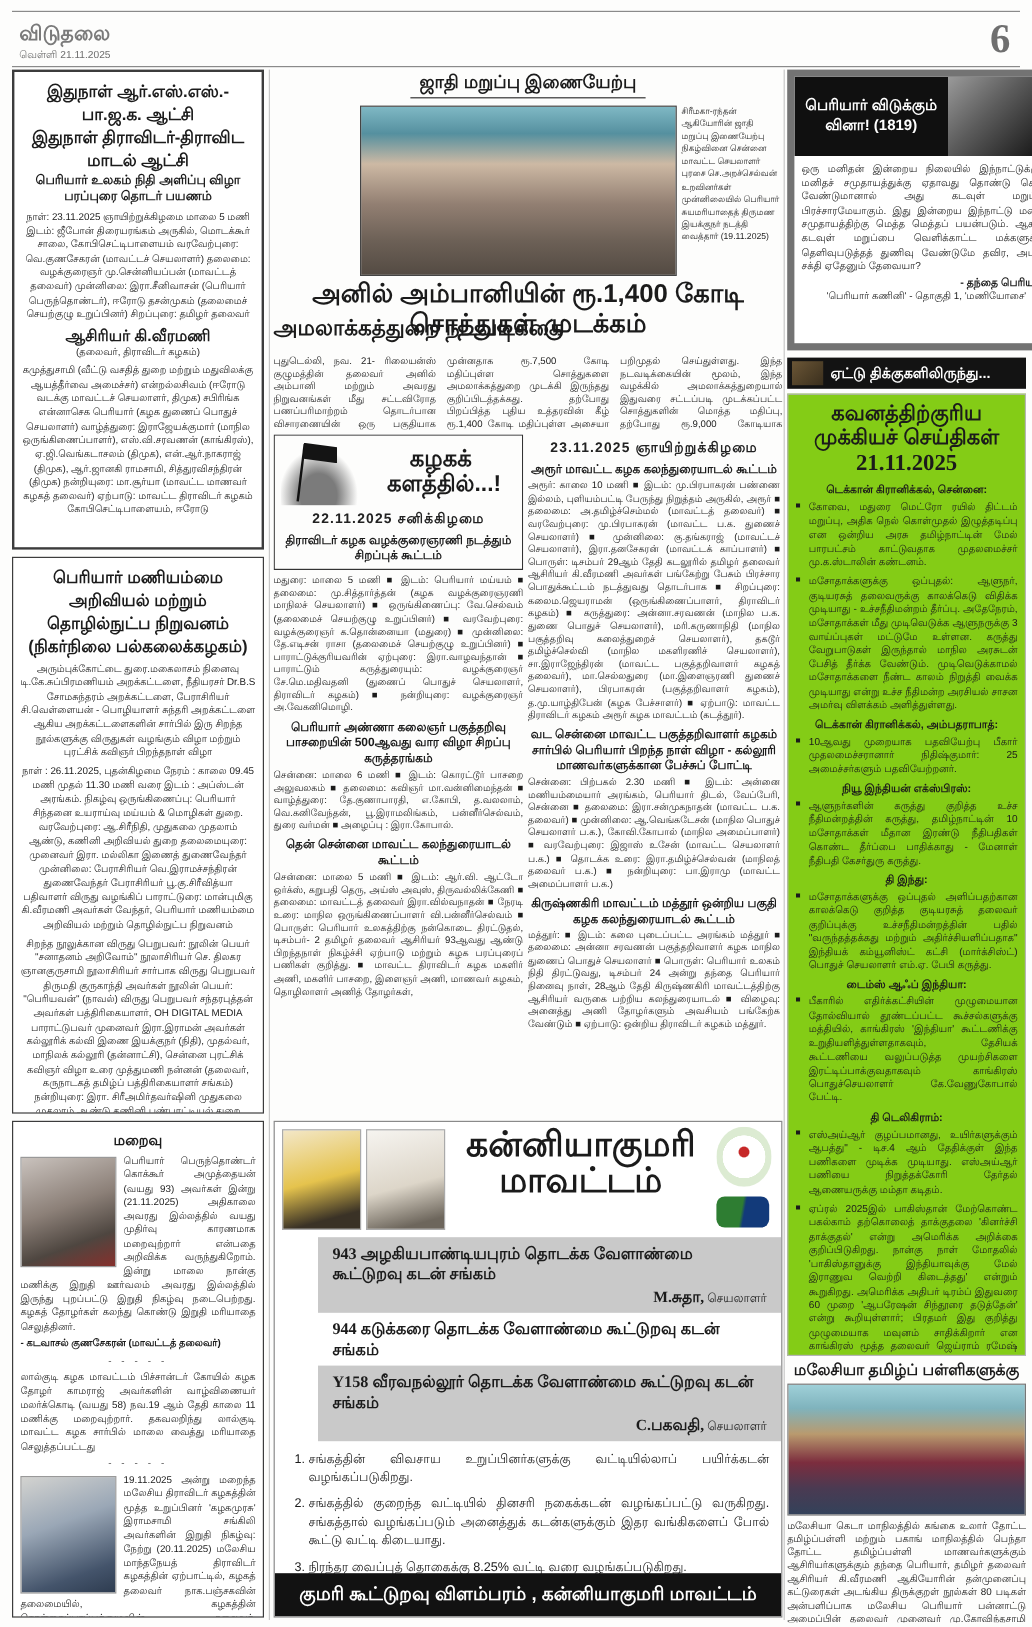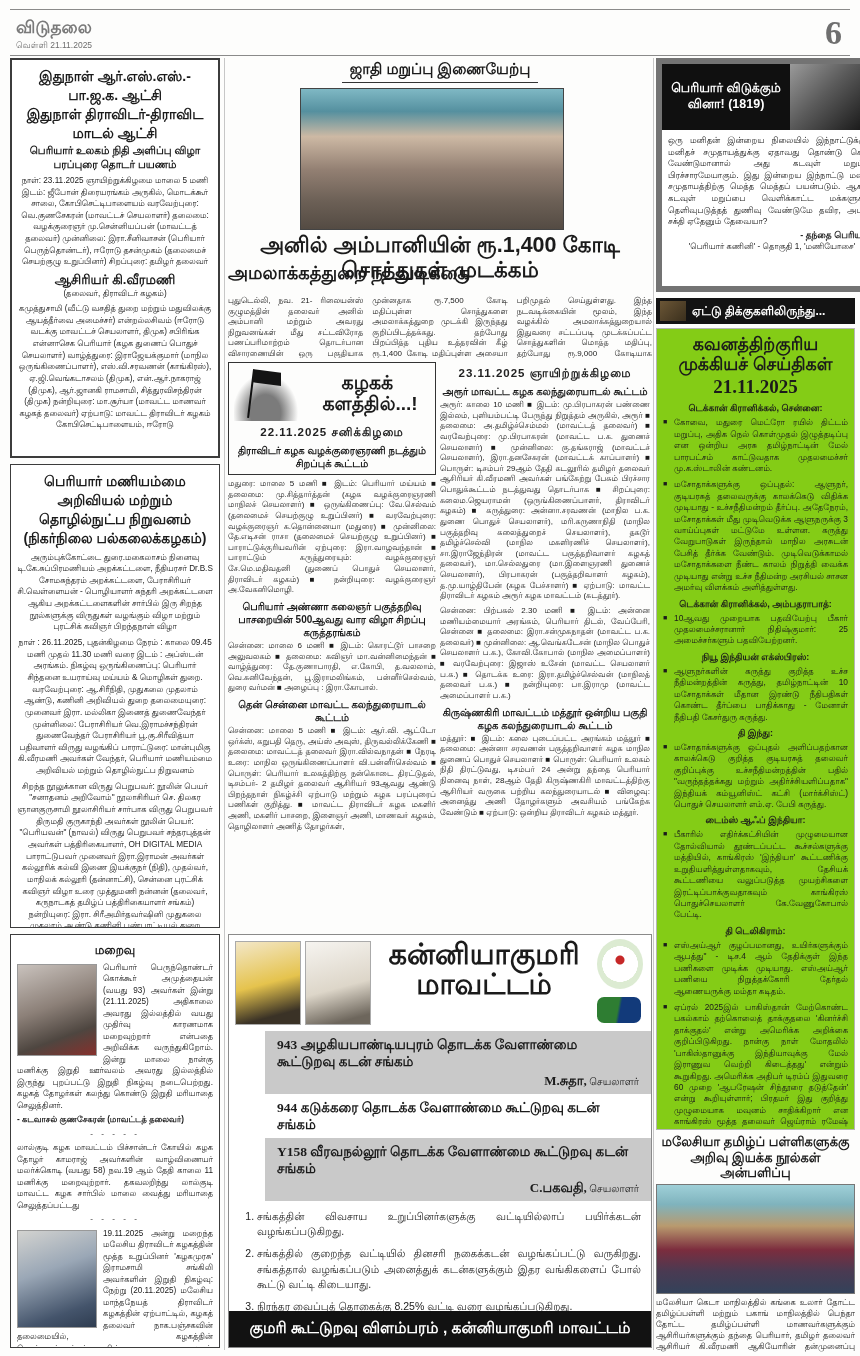--- a/index.html
+++ b/index.html
@@ -158,20 +158,21 @@
     <p>லால்குடி கழக மாவட்டம் பிச்சான்டர் கோயில் கழக தோழர் காமராஜ் அவர்களின் வாழ்விணையர் மலர்க்கொடி (வயது 58) நவ.19 ஆம் தேதி காலை 11 மணிக்கு மறைவுற்றார். தகவலறிந்து லால்குடி மாவட்ட கழக சார்பில் மாலை வைத்து மரியாதை செலுத்தப்பட்டது</p>
     <p class="sep">- - - - -</p>
     <div class="ophoto b2"></div>
     <p>19.11.2025 அன்று மறைந்த மலேசிய திராவிடர் கழகத்தின் மூத்த உறுப்பினர் 'கழகமுரசு' இராமசாமி சங்கிலி அவர்களின் இறுதி நிகழ்வு: நேற்று (20.11.2025) மலேசிய மாந்தநேயத் திராவிடர் கழகத்தின் ஏற்பாட்டில், கழகத் தலைவர் நாக.பஞ்சகவின் தலைமையில், கழகத்தின் கொள்கைப்பரப்புக்குழுவின் தலைவர், 'கொள்கைச்சுடர்' இரெ.கமுத்தைபா அவர்கள் இறுதி நிகழ்வை நடத்திட, முனைவர், மன்னர் மன்னன் மருதை அவர்களின் இரங்கலுரையோடும் மறைந்த இராமசாமியின் வாழ்க்கைக் குறிப்பை அவரின் மூன்று பெயரப்பிள்ளைகள் படைக்க இறுதி அடக்கம் நடைபெற்றது.</p>
   </div>
 
   <div class="ps-title">
     <span>ஜாதி மறுப்பு இணையேற்பு</span>
   </div>
   <div class="gphoto"></div>
+  <div class="pscap">சிரீமகா-ரந்தன் ஆகியோரின் ஜாதி மறுப்பு இணையேற்பு நிகழ்வினை சென்னை மாவட்ட செயலாளர் புரசை செ.அறச்செல்வன் உறவினர்கள் முன்னிலையில் பெரியார் சுயமரியாதைத் திருமண இயக்குநர் நடத்தி வைத்தார் (19.11.2025)</div>
 
   <div class="headline">அனில் அம்பானியின் ரூ.1,400 கோடி சொத்துகள் முடக்கம்</div>
   <div class="subhead">அமலாக்கத்துறை நடவடிக்கை</div>
   <div class="threecol">
     <div>புதுடெல்லி, நவ. 21- ரிலையன்ஸ் குழுமத்தின் தலைவர் அனில் அம்பானி மற்றும் அவரது நிறுவனங்கள் மீது சட்டவிரோத பணப்பரிமாற்றம் தொடர்பான விசாரணையின் ஒரு பகுதியாக கோடிக்கணக்கான புதிய சொத்துகளை அமலாக்கத்துறை முடக்கியுள்ளது. இந்த வழக்கில்</div>
     <div>முன்னதாக ரூ.7,500 கோடி மதிப்புள்ள சொத்துகளை அமலாக்கத்துறை முடக்கி இருந்தது குறிப்பிடத்தக்கது. தற்போது பிறப்பித்த புதிய உத்தரவின் கீழ் ரூ.1,400 கோடி மதிப்புள்ள அசையா சொத்துகளை</div>
     <div>பறிமுதல் செய்துள்ளது. இந்த நடவடிக்கையின் மூலம், இந்த வழக்கில் அமலாக்கத்துறையால் இதுவரை சட்டப்படி முடக்கப்பட்ட சொத்துகளின் மொத்த மதிப்பு, தற்போது ரூ.9,000 கோடியாக உயர்ந்துள்ளது.</div>
   </div>
 
   <div class="anncol L">
@@ -190,20 +191,21 @@
     <div class="annh">பெரியார் அண்ணா கலைஞர் பகுத்தறிவு பாசறையின் 500ஆவது வார விழா சிறப்பு கருத்தரங்கம்</div>
     <div class="annb">சென்னை: மாலை 6 மணி ■ இடம்: கொரட்டூர் பாசறை அலுவலகம் ■ தலைமை: கவிஞர் மா.வன்னிமைந்தன் ■ வாழ்த்துரை: தே.குணாபாரதி, எ.கோபி, த.வலலாம், வெ.கனிவேந்தன், பூ.இராமலிங்கம், பன்னீர்செல்வம், துரை வர்மன் ■ அழைப்பு : இரா.கோபால்.</div>
     <div class="annh">தென் சென்னை மாவட்ட கலந்துரையாடல் கூட்டம்</div>
     <div class="annb">சென்னை: மாலை 5 மணி ■ இடம்: ஆர்.வி. ஆட்டோ ஒர்க்ஸ், கறுபதி தெரு, அய்ஸ் அவுஸ், திருவல்லிக்கேணி ■ தலைமை: மாவட்டத் தலைவர் இரா.வில்வநாதன் ■ நேரடி உரை: மாநில ஒருங்கிணைப்பாளர் வி.பன்னீர்செல்வம் ■ பொருள்: பெரியார் உலகத்திற்கு நன்கொடை திரட்டுதல், டிசம்பர்- 2 தமிழர் தலைவர் ஆசிரியர் 93ஆவது ஆண்டு பிறந்தநாள் நிகழ்ச்சி ஏற்பாடு மற்றும் கழக பரப்புரைப் பணிகள் குறித்து. ■ மாவட்ட திராவிடர் கழக மகளிர் அணி, மகளிர் பாசறை, இளைஞர் அணி, மாணவர் கழகம், தொழிலாளர் அணித் தோழர்கள்,</div>
   </div>
 
   <div class="anncol R">
     <div class="anndate">23.11.2025 ஞாயிற்றுக்கிழமை</div>
     <div class="annh">அரூர் மாவட்ட கழக கலந்துரையாடல் கூட்டம்</div>
     <div class="annb">அரூர்: காலை 10 மணி ■ இடம்: மு.பிரபாகரன் பண்ணை இல்லம், புளியம்பட்டி பேருந்து நிறுத்தம் அருகில், அரூர் ■ தலைமை: அ.தமிழ்ச்செம்மல் (மாவட்டத் தலைவர்) ■ வரவேற்புரை: மு.பிரபாகரன் (மாவட்ட ப.க. துணைச் செயலாளர்) ■ முன்னிலை: கு.தங்கராஜ் (மாவட்டச் செயலாளர்), இரா.தனசேகரன் (மாவட்டக் காப்பாளர்) ■ பொருள்: டிசம்பர் 29ஆம் தேதி கடலூரில் தமிழர் தலைவர் ஆசிரியர் கி.வீரமணி அவர்கள் பங்கேற்று பேசும் பிரச்சார பொதுக்கூட்டம் நடத்துவது தொடர்பாக ■ சிறப்புரை: கலைம.ஜெயராமன் (ஒருங்கிணைப்பாளர், திராவிடர் கழகம்) ■ கருத்துரை: அன்னா.சரவணன் (மாநில ப.க. துணை பொதுச் செயலாளர்), மரி.கருணாநிதி (மாநில பகுத்தறிவு கலைத்துறைச் செயலாளர்), தகடூர் தமிழ்ச்செல்வி (மாநில மகளிரணிச் செயலாளர்), சா.இராஜேந்திரன் (மாவட்ட பகுத்தறிவாளர் கழகத் தலைவர்), மா.செல்லதுரை (மா.இளைஞரணி துணைச் செயலாளர்), பிரபாகரன் (பகுத்தறிவாளர் கழகம்), த.மு.யாழ்திபேன் (கழக பேச்சாளர்) ■ ஏற்பாடு: மாவட்ட திராவிடர் கழகம் அரூர் கழக மாவட்டம் (கடத்தூர்).</div>
+    <div class="annh">வட சென்னை மாவட்ட பகுத்தறிவாளர் கழகம் சார்பில் பெரியார் பிறந்த நாள் விழா - கல்லூரி மாணவர்களுக்கான பேச்சுப் போட்டி</div>
     <div class="annb">சென்னை: பிற்பகல் 2.30 மணி ■ இடம்: அன்னை மணியம்மையார் அரங்கம், பெரியார் திடல், வேப்பேரி, சென்னை ■ தலைமை: இரா.சன்முகநாதன் (மாவட்ட ப.க. தலைவர்) ■ முன்னிலை: ஆ.வெங்கடேசன் (மாநில பொதுச் செயலாளர் ப.க.), கோவி.கோபால் (மாநில அமைப்பாளர்) ■ வரவேற்புரை: இஜாஸ் உசேன் (மாவட்ட செயலாளர் ப.க.) ■ தொடக்க உரை: இரா.தமிழ்ச்செல்வன் (மாநிலத் தலைவர் ப.க.) ■ நன்றியுரை: பா.இராமு (மாவட்ட அமைப்பாளர் ப.க.)</div>
     <div class="annh">கிருஷ்ணகிரி மாவட்டம் மத்தூர் ஒன்றிய பகுதி கழக கலந்துரையாடல் கூட்டம்</div>
     <div class="annb">மத்தூர்: ■ இடம்: கலை புடைப்பட்ட அரங்கம் மத்தூர் ■ தலைமை: அன்னா சரவணன் பகுத்தறிவாளர் கழக மாநில துணைப் பொதுச் செயலாளர் ■ பொருள்: பெரியார் உலகம் நிதி திரட்டுவது, டிசம்பர் 24 அன்று தந்தை பெரியார் நினைவு நாள், 28ஆம் தேதி கிருஷ்ணகிரி மாவட்டத்திற்கு ஆசிரியர் வருகை பற்றிய கலந்துரையாடல் ■ விழைவு: அனைத்து அணி தோழர்களும் அவசியம் பங்கேற்க வேண்டும் ■ ஏற்பாடு: ஒன்றிய திராவிடர் கழகம் மத்தூர்.</div>
   </div>
 
   <div class="ad">
     <div class="adhead">
       <div class="adp p1"></div>
       <div class="adp p2"></div>
       <div class="adtitle">
@@ -263,18 +265,17 @@
     <div class="dsrc">டைம்ஸ் ஆஃப் இந்தியா:</div>
     <div class="ditem">பீகாரில் எதிர்க்கட்சியின் முழுமையான தோல்வியால் தூண்டப்பட்ட கூச்சல்களுக்கு மத்தியில், காங்கிரஸ் 'இந்தியா' கூட்டணிக்கு உறுதியளித்துள்ளதாகவும், தேசியக் கூட்டணியை வலுப்படுத்த முயற்சிகளை இரட்டிப்பாக்குவதாகவும் காங்கிரஸ் பொதுச்செயலாளர் கே.வேணுகோபால் பேட்டி.</div>
     <div class="dsrc">தி டெலிகிராம்:</div>
     <div class="ditem">எஸ்அய்ஆர் குழப்பமானது, உயிர்களுக்கும் ஆபத்து" - டிச.4 ஆம் தேதிக்குள் இந்த பணிகளை முடிக்க முடியாது. எஸ்அய்ஆர் பணியை நிறுத்தக்கோரி தேர்தல் ஆணையருக்கு மம்தா கடிதம்.</div>
     <div class="ditem">ஏப்ரல் 2025இல் பாகிஸ்தான் மேற்கொண்ட பகல்காம் தற்கொலைத் தாக்குதலை 'கினர்ச்சி தாக்குதல்' என்று அமெரிக்க அறிக்கை குறிப்பிடுகிறது. நான்கு நாள் மோதலில் 'பாகிஸ்தானுக்கு இந்தியாவுக்கு மேல் இராணுவ வெற்றி கிடைத்தது' என்றும் கூறுகிறது. அமெரிக்க அதிபர் டிரம்ப் இதுவரை 60 முறை 'ஆபரேஷன் சிந்தூரை தடுத்தேன்' என்று கூறியுள்ளார்; பிரதமர் இது குறித்து முழுமையாக மவுனம் சாதிக்கிறார் என காங்கிரஸ் மூத்த தலைவர் ஜெய்ராம் ரமேஷ் காட்டம்.</div>
 
   </div>
 
   <div class="mal">
     <div class="maltitle">மலேசியா தமிழ்ப் பள்ளிகளுக்கு</div>
-    <div class="maltitle">அறிவு இயக்க நூல்கள் அன்பளிப்பு</div>
     <div class="malphoto"></div>
     <div class="malcap">மலேசியா கெடா மாநிலத்தில் கங்கை உலார் தோட்ட தமிழ்ப்பள்ளி மற்றும் பகாங் மாநிலத்தில் பெந்தா தோட்ட தமிழ்ப்பள்ளி மாணவர்களுக்கும் ஆசிரியர்களுக்கும் தந்தை பெரியார், தமிழர் தலைவர் ஆசிரியர் கி.வீரமணி ஆகியோரின் தன்முனைப்பு கட்டுரைகள் அடங்கிய திருக்குறள் நூல்கள் 80 படிகள் அன்பளிப்பாக மலேசிய பெரியார் பன்னாட்டு அமைப்பின் தலைவர் முனைவர் மு.கோவிந்தசாமி வழங்கினார்.</div>
   </div>
 
 </div>
 
 </body></html>

